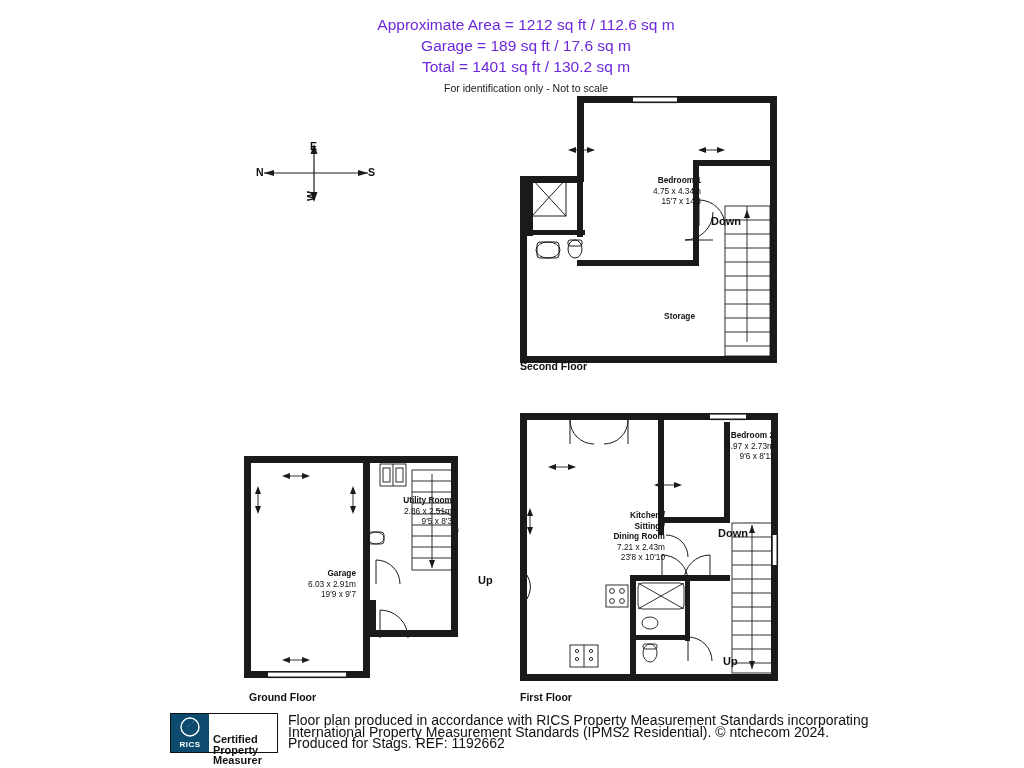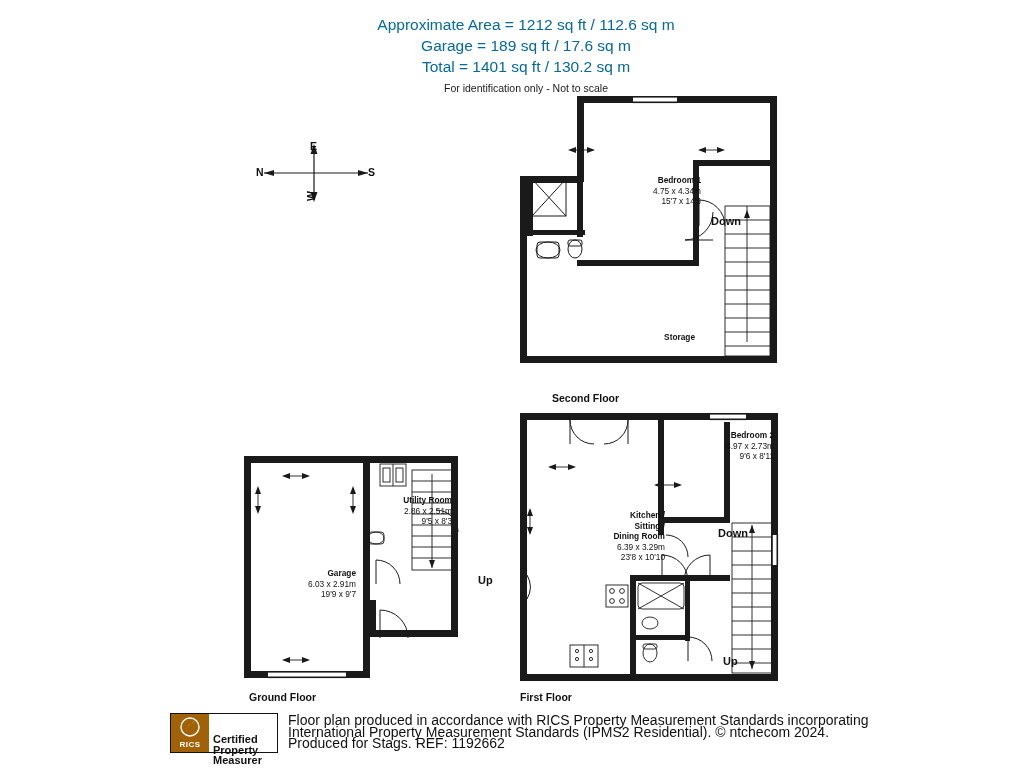--- a/index.html
+++ b/index.html
@@ -21,21 +21,21 @@
   #header {
     position: absolute;
     right: 188px;
     top: 14px;
     text-align: center;
     width: 620px;
   }
   #header .line {
     font-size: 15.5px;
     line-height: 21px;
-    color: #0369a1;
+    color: #6d28d9;
     white-space: nowrap;
   }
   #header .note {
     font-size: 10.5px;
     line-height: 16px;
     color: #1a1a1a;
     margin-top: 3px;
   }
 
   
@@ -76,21 +76,21 @@
     left: 0; top: 0;
     width: 108px; height: 40px;
     border: 1px solid #111;
     background: #ffffff;
     box-sizing: border-box;
   }
   #rics-badge .mark {
     position: absolute;
     left: 0; top: 0; bottom: 0;
     width: 38px;
-    background: #a16207;
+    background: #0c4a6e;
     color: #fff;
     font-size: 8px;
     font-weight: bold;
     text-align: center;
   }
   #rics-badge .mark .word {
     position: absolute;
     bottom: 3px; left: 0; right: 0;
     font-size: 8px;
     letter-spacing: .5px;
@@ -216,28 +216,28 @@
       <polygon points="210,60 202,57 202,63" fill="#1a1a1a" stroke="none"></polygon>
     </g>
   </svg>
 
   <div class="label" style="left:66px; top:85px; width:120px;">
     <div class="t">Bedroom 1</div>
     <div>4.75 x 4.34m</div>
     <div>15'7 x 14'3</div>
   </div>
 
-  <div class="label" style="left:70px; top:242px; width:110px;">
+  <div class="label" style="left:70px; top:221px; width:110px;">
     <div class="t">Storage</div>
   </div>
 
   <span class="stair-lbl" style="left:196px; top:125px;">Down</span>
 </div>
 
-<div class="floor-title" style="left:520px; top:392px;margin-left:32px;">Second Floor</div>
+<div class="floor-title" style="left:520px; top:360px;">Second Floor</div>
 
 <div class="abs" id="first-floor" style="left:510px; top:405px; width:290px; height:285px;">
 
   <svg width="290" height="285" viewBox="0 0 290 285">
     <g fill="#1a1a1a">
 
       <rect x="10" y="8" width="258" height="7"></rect>
 
       <rect x="10" y="8" width="7" height="160"></rect>
 
@@ -342,21 +342,21 @@
       <line x1="20" y1="105" x2="20" y2="128"></line>
       <polygon points="20,103 17,111 23,111" fill="#1a1a1a" stroke="none"></polygon>
       <polygon points="20,130 17,122 23,122" fill="#1a1a1a" stroke="none"></polygon>
     </g>
   </svg>
 
   <div class="label" style="left:45px; top:105px; width:110px;">
     <div class="t">Kitchen /</div>
     <div class="t">Sitting /</div>
     <div class="t">Dining Room</div>
-    <div>6.39 x 3.29m</div>
+    <div>7.21 x 2.43m</div>
     <div>23'8 x 10'10</div>
   </div>
 
   <div class="label" style="left:152px; top:25px; width:112px;">
     <div class="t">Bedroom 2</div>
     <div>4.97 x 2.73m</div>
     <div>9'6 x 8'11</div>
   </div>
 
   <span class="stair-lbl" style="left:208px; top:122px;">Down</span>

